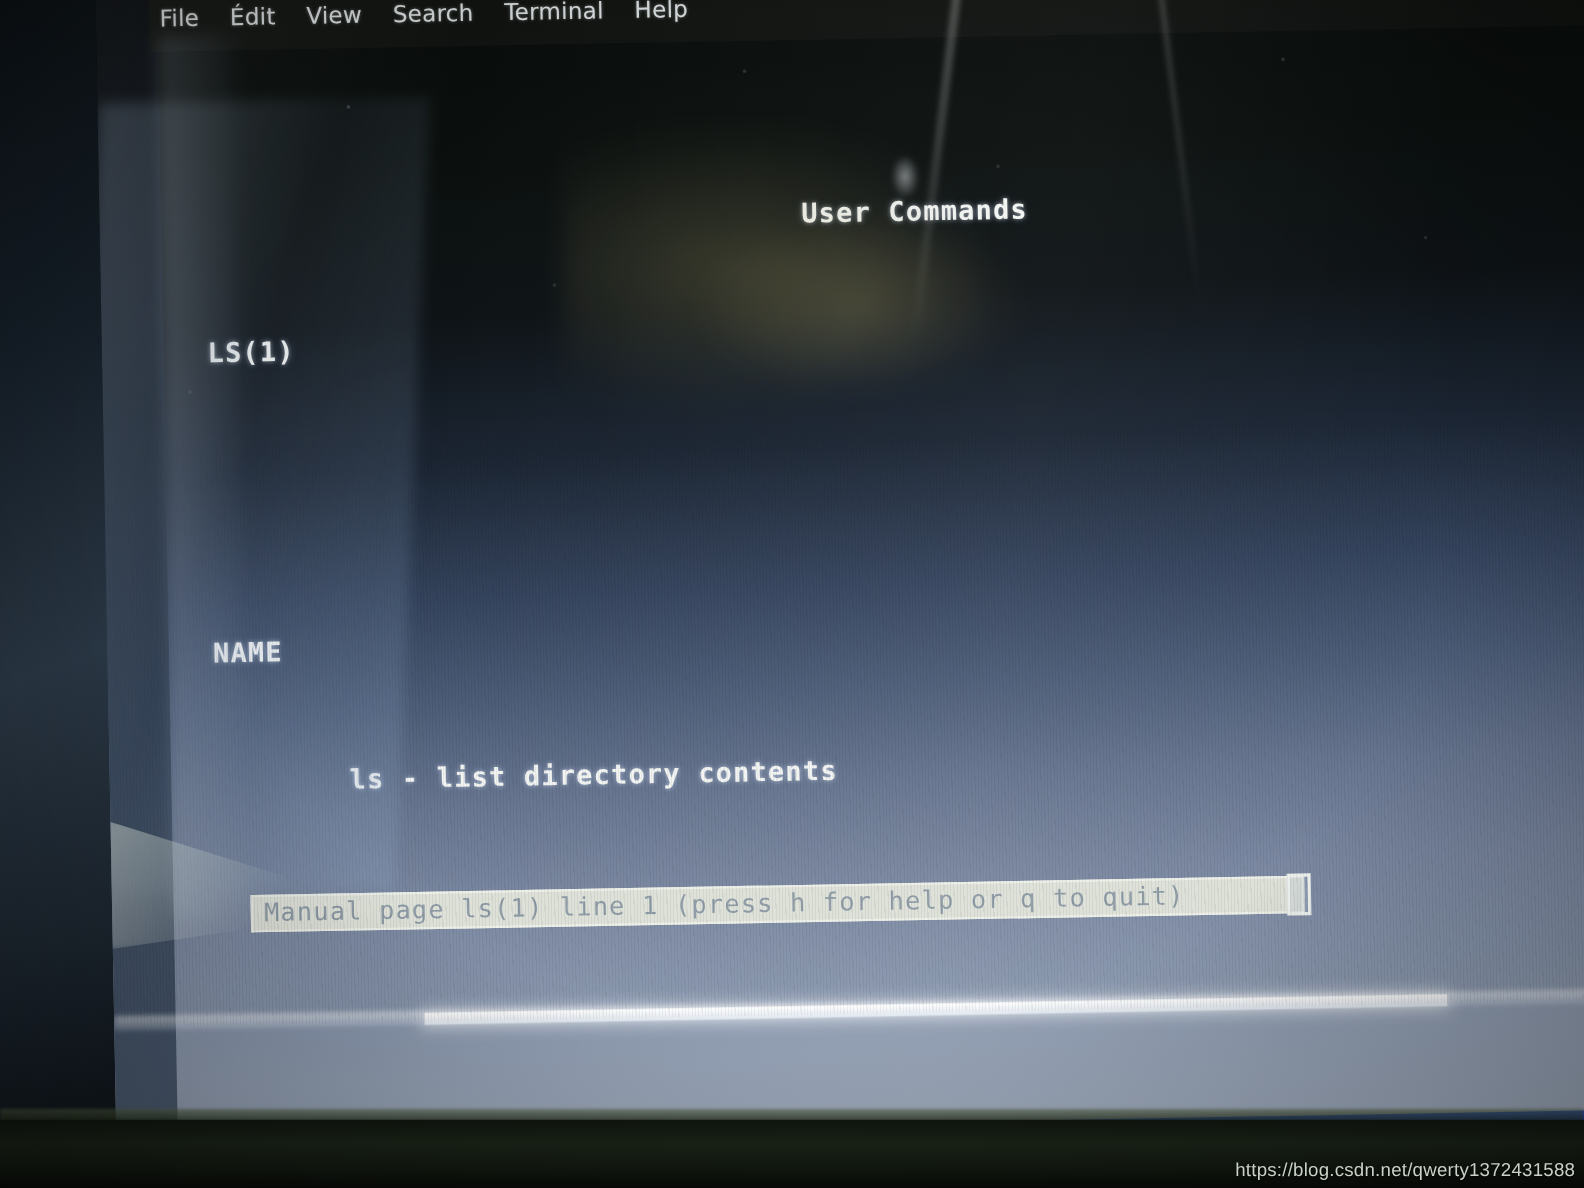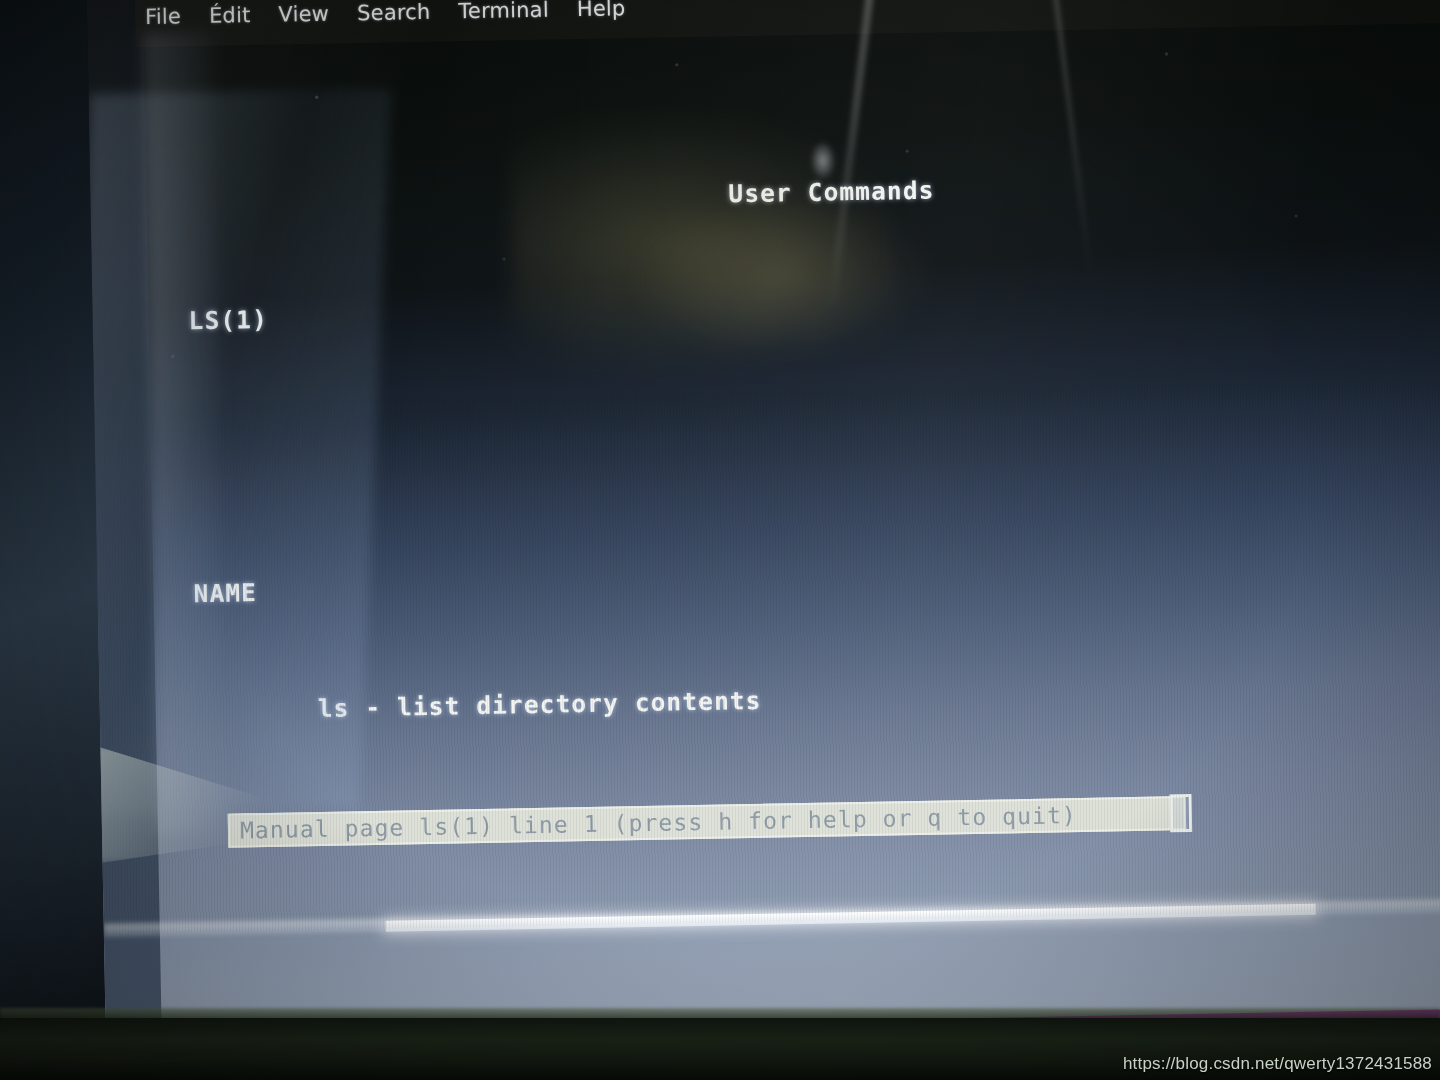--- a/index.html
+++ b/index.html
@@ -7,21 +7,21 @@
     width: 1440px; height: 1080px;
     overflow: hidden;
     background: #06080a;
     font-family: "DejaVu Sans Mono", monospace;
   }
 
   #photo {
     position: relative;
     width: 1440px; height: 1080px;
     overflow: hidden;
-    background: #a21caf;
+    background: #1d4ed8;
   }
 
   
   .surround-left {
     position: absolute; left: 0; top: 0; width: 150px; height: 1080px;
     background: linear-gradient(160deg,#0e1418 0%, #16202a 28%, #2c3a48 55%, #1d2731 78%, #0a0f13 100%);
   }
   .surround-bottom {
     position: absolute; left: 0; top: 1018px; width: 1440px; height: 62px;
     background: linear-gradient(180deg,#10170f 0%, #1b2418 35%, #131a11 70%, #080b07 100%);

